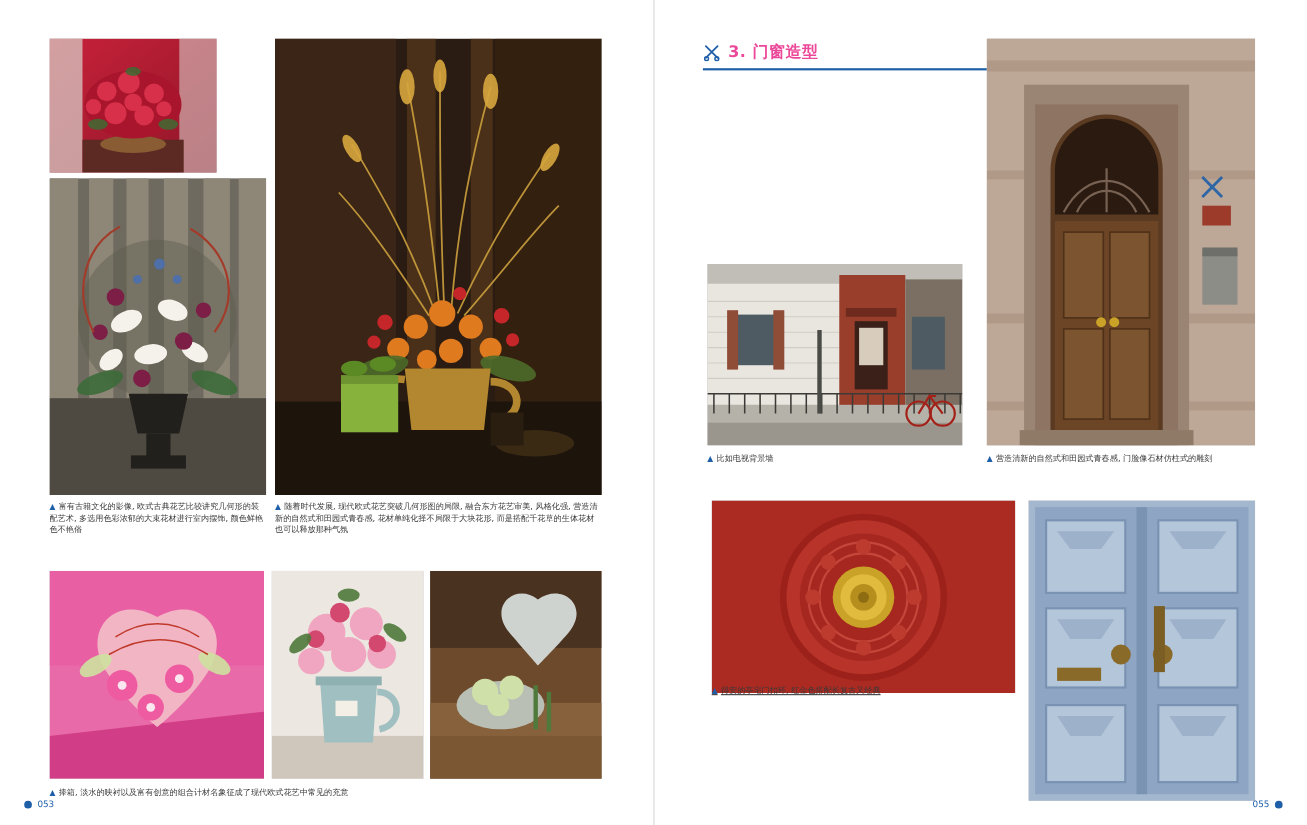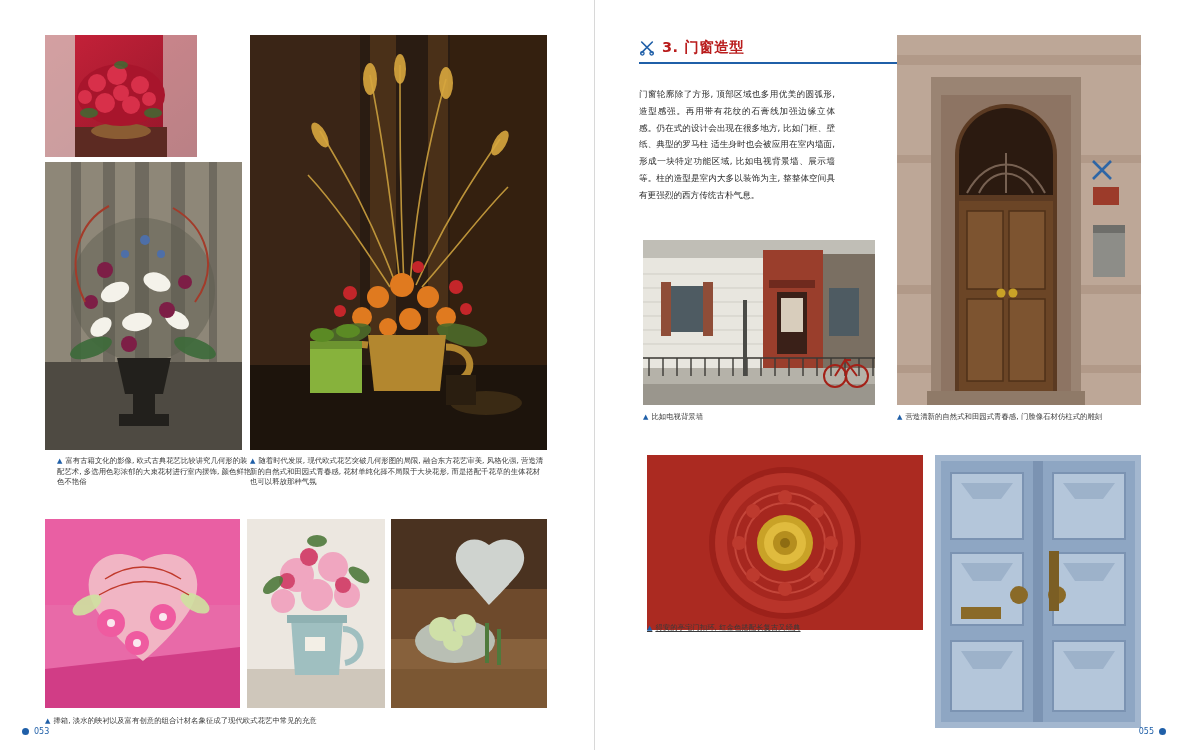--- a/index.html
+++ b/index.html
@@ -59,21 +59,21 @@
     display: flex;
     align-items: center;
     gap: 7px;
   }
   .sec-head .logo {
     width: 16px; height: 16px;
     color: #1f5fa8;
     flex: 0 0 auto;
   }
   .sec-head .title {
-    color: #b91c1c;
+    color: #ec4899;
     font-size: 14.5px;
     font-weight: bold;
     letter-spacing: .5px;
   }
   .sec-rule {
     position: absolute;
     left: 45px; top: 62px;
     width: 332px; height: 2px;
     background: #1f5fa8;
   }
@@ -241,21 +241,21 @@
         <rect x="60" y="306" width="52" height="8" fill="#6d9430"></rect>
         <g fill="#5b8a24">
           <ellipse cx="72" cy="300" rx="12" ry="7"></ellipse>
             <ellipse cx="98" cy="296" rx="12" ry="7"></ellipse>
         </g>
         <ellipse cx="236" cy="368" rx="36" ry="12" fill="#3a2a14"></ellipse>
         <rect x="196" y="340" width="30" height="30" fill="#2a1e10"></rect>
       </svg>
     </div>
 
-    <div class="caption" style="left:45px; top:456px; width:196px;margin-left:12px;">
+    <div class="caption" style="left:45px; top:456px; width:196px;">
       <span class="mark">▲</span><span>富有古籍文化的影像, 欧式古典花艺比较讲究几何形的装配艺术, 多选用色彩浓郁的大束花材进行室内摆饰, 颜色鲜艳色不艳俗</span>
     </div>
 
     <div class="caption" style="left:250px; top:456px; width:297px;">
       <span class="mark">▲</span><span>随着时代发展, 现代欧式花艺突破几何形图的局限, 融合东方花艺审美, 风格化强, 营造清新的自然式和田园式青春感, 花材单纯化择不局限于大块花形, 而是搭配千花草的生体花材也可以释放那种气氛</span>
     </div>
 
     <div class="photo" style="left:45px; top:519px; width:195px; height:189px;">
       <svg class="inner" viewBox="0 0 195 189" preserveAspectRatio="none">
         <rect width="195" height="189" fill="#e86aa8"></rect>
@@ -346,21 +346,20 @@
     <div class="sec-head">
       <svg class="logo" viewBox="0 0 24 24">
         <path d="M4 3 L20 19 M20 3 L4 19" stroke="#1f5fa8" stroke-width="2.4" fill="none" stroke-linecap="round"></path>
         <circle cx="5" cy="20" r="2.6" fill="none" stroke="#1f5fa8" stroke-width="2"></circle>
         <circle cx="19" cy="20" r="2.6" fill="none" stroke="#1f5fa8" stroke-width="2"></circle>
       </svg>
       <span class="title">3. 门窗造型</span>
     </div>
     <div class="sec-rule"></div>
 
-    <div class="body-text">门窗轮廓除了方形, 顶部区域也多用优美的圆弧形, 造型感强。再用带有花纹的石膏线加强边缘立体感。仍在式的设计会出现在很多地方, 比如门框、壁纸、典型的罗马柱 适生身时也会被应用在室内墙面, 形成一块特定功能区域, 比如电视背景墙、展示墙等。柱的造型是室内大多以装饰为主, 整整体空间具有更强烈的西方传统古朴气息。</div>
 
     <div class="photo" style="left:303px; top:35px; width:244px; height:370px;">
       <svg class="inner" viewBox="0 0 244 370" preserveAspectRatio="none">
         <rect width="244" height="370" fill="#c2a99a"></rect>
         <rect x="0" y="0" width="244" height="370" fill="#bda797"></rect>
         <g fill="#a88e7d" opacity=".55">
           <rect x="0" y="20" width="244" height="10"></rect>
             <rect x="0" y="120" width="244" height="8"></rect>
           <rect x="0" y="250" width="244" height="9"></rect>
             <rect x="0" y="330" width="244" height="8"></rect>

